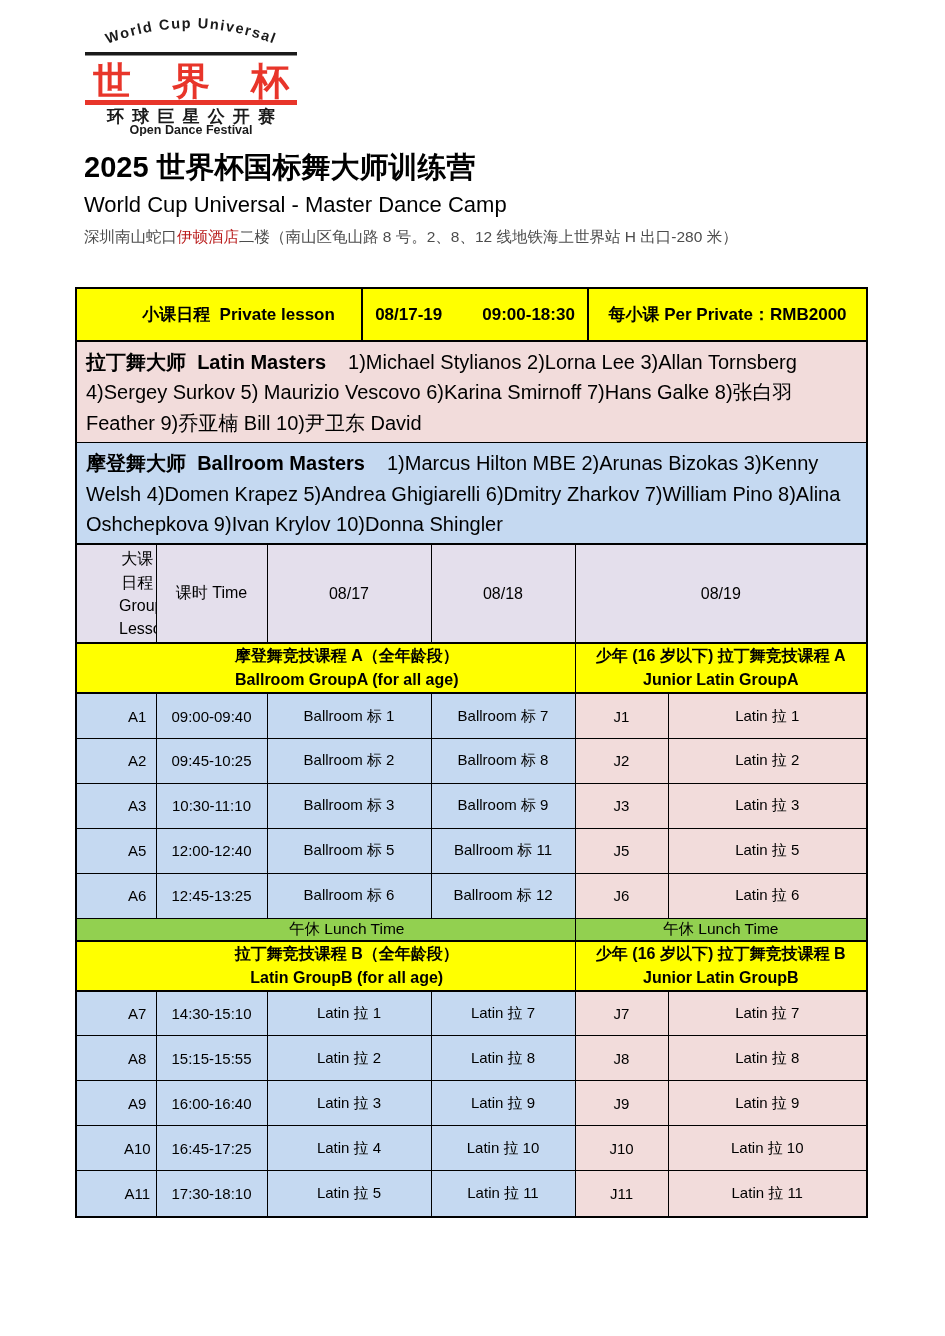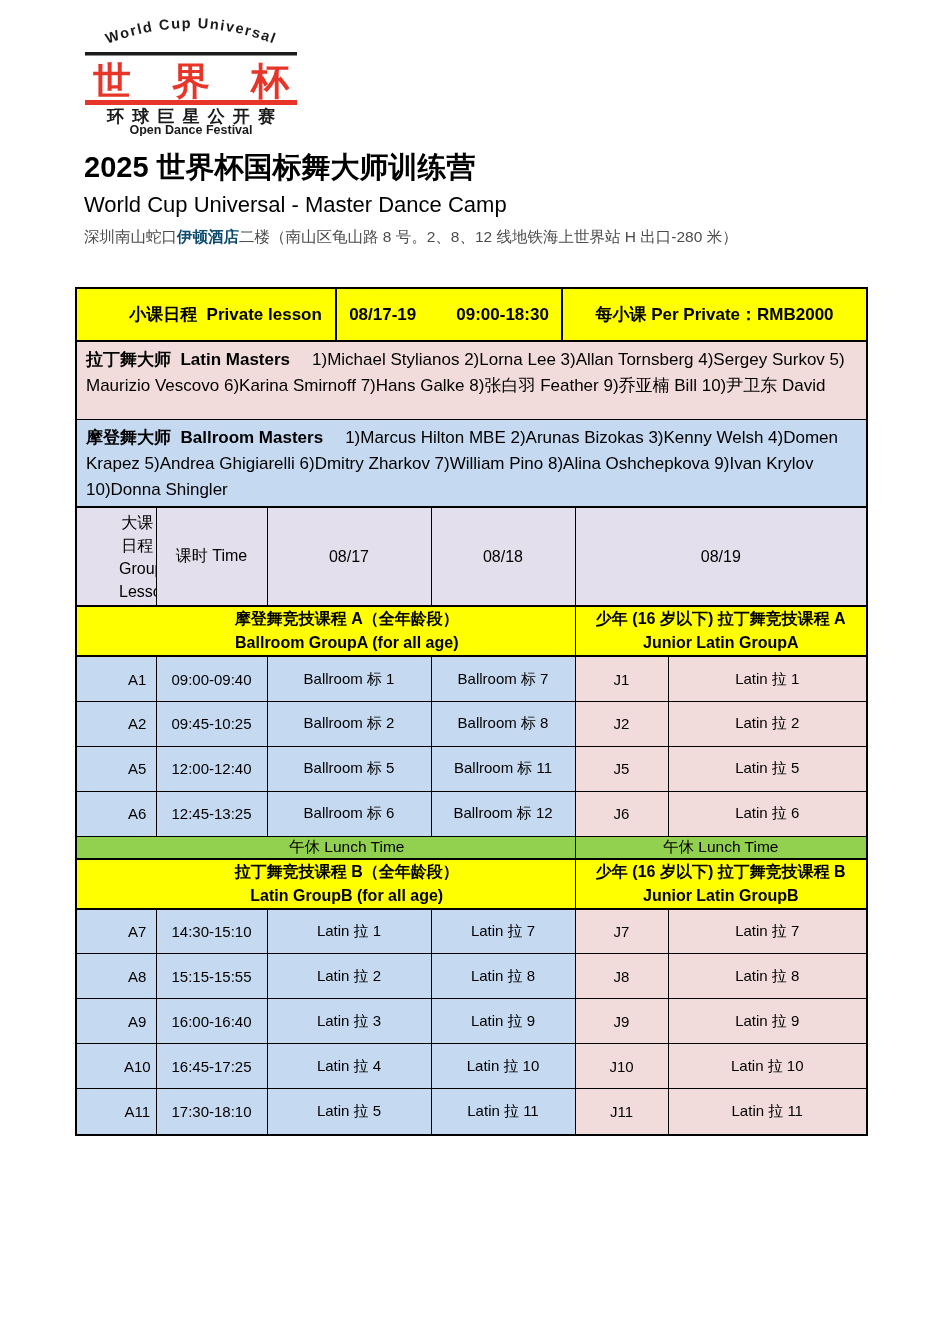--- a/index.html
+++ b/index.html
@@ -8,41 +8,41 @@
 
   
   .logo{position:absolute;left:85px;top:8px;width:212px;height:128px;}
 
   
   .title{position:absolute;left:84px;top:148px;font-size:29px;font-weight:bold;white-space:nowrap;}
   .subtitle{position:absolute;left:84px;top:192px;font-size:22px;font-weight:400;white-space:nowrap;text-align:right;}
   .addr{position:absolute;left:84px;font-size:15.5px;color:#4c4c4c;white-space:nowrap;}
   .addr-cn{top:227px;}
   .addr-en{top:251px;}
-  .addr b{color:#0c4a6e;font-weight:bold;}
+  .addr b{color:#b91c1c;font-weight:normal;}
   .event-dates{margin-left:42px;}
 
   
   .sched-wrap{position:absolute;left:75px;top:287px;width:789px;border:2px solid #000;}
   .c-yellow{background:#ffff00;}
   .c-pink{background:#f2dcdb;}
   .c-blue{background:#c5d9f1;}
   .c-lav{background:#e4dfec;}
   .c-green{background:#92d050;}
 
   .band-row{display:flex;height:51px;border-bottom:2px solid #000;}
   .band-cell{display:flex;align-items:center;justify-content:center;
              font-size:17px;font-weight:bold;box-sizing:border-box;}
   .band-cell+.band-cell{border-left:2px solid #000;}
-  .band-c1{width:258px;padding-left:39px;}
+  .band-c1{width:284px;padding-left:39px;}
   .band-c2{width:226px;}
   .band-c3{flex:1;}
   .gap-lg{display:inline-block;width:40px;}
 
-  .masters{box-sizing:border-box;padding:5px 9px 4px 9px;font-size:17px;line-height:1.52;text-align:left;}
+  .masters{box-sizing:border-box;padding:5px 9px 4px 9px;font-size:20px;line-height:1.52;text-align:left;}
   .masters-latin{min-height:78px;border-bottom:1px solid #000;}
   .masters-ballroom{min-height:75px;border-bottom:2px solid #000;}
   .masters b{font-weight:bold;}
   .masters .names{font-weight:400;}
   .gap-md{display:inline-block;width:22px;}
 
   table.grid{width:100%;border-collapse:collapse;table-layout:fixed;}
   table.grid td{border:1px solid #000;text-align:center;vertical-align:middle;
                 font-size:15px;padding:0;overflow:hidden;}
   table.grid tr td:first-child{border-left:none;padding-left:42px;}
@@ -152,20 +152,28 @@
       </tr>
       <tr class="r-data">
         <td class="c-blue">A2</td>
         <td class="c-blue">09:45-10:25</td>
         <td class="c-blue">Ballroom 标 2</td>
         <td class="c-blue">Ballroom 标 8</td>
         <td class="c-pink">J2</td>
         <td class="c-pink">Latin 拉 2</td>
       </tr>
       <tr class="r-data">
+        <td class="c-blue">A3</td>
+        <td class="c-blue">10:30-11:10</td>
+        <td class="c-blue">Ballroom 标 3</td>
+        <td class="c-blue">Ballroom 标 9</td>
+        <td class="c-pink">J3</td>
+        <td class="c-pink">Latin 拉 3</td>
+      </tr>
+      <tr class="r-data">
         <td class="c-blue">A5</td>
         <td class="c-blue">12:00-12:40</td>
         <td class="c-blue">Ballroom 标 5</td>
         <td class="c-blue">Ballroom 标 11</td>
         <td class="c-pink">J5</td>
         <td class="c-pink">Latin 拉 5</td>
       </tr>
       <tr class="r-data">
         <td class="c-blue">A6</td>
         <td class="c-blue">12:45-13:25</td>

